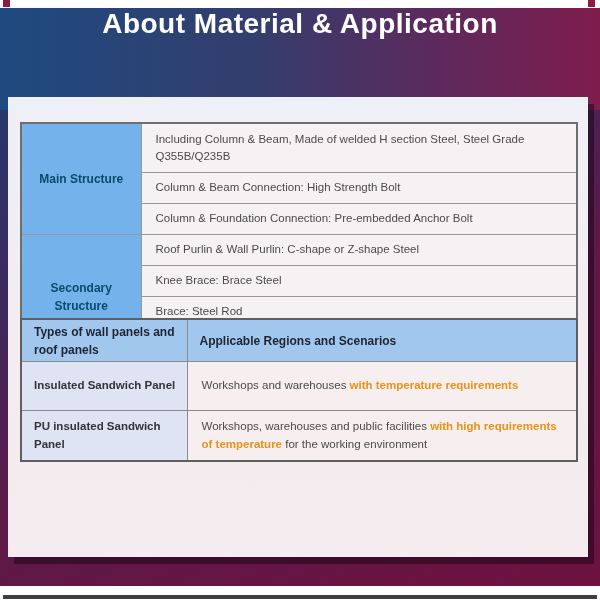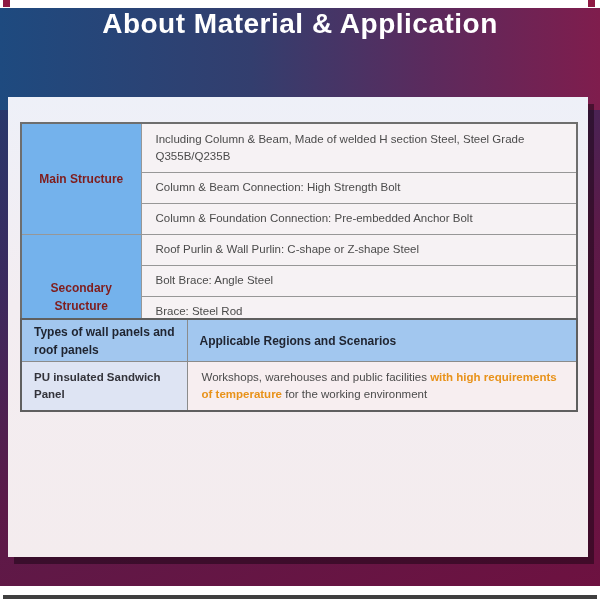--- a/index.html
+++ b/index.html
@@ -13,21 +13,21 @@
   .banner{position:absolute;top:8px;left:0;width:600px;height:102px;
     background:linear-gradient(90deg,var(--banner_gradient-0,#1e4a7f) 0%,var(--banner_gradient-1,#333e6e) 42%,var(--banner_gradient-2,#5c2a5d) 72%,var(--banner_gradient-3,#7f1d4d) 100%);
     display:flex;align-items:flex-start;justify-content:center;}
   .banner h1{margin:0;padding-bottom:6px;color:#ffffff;font-size:28px;font-weight:bold;letter-spacing:.5px;}
   .panel{position:absolute;top:97px;left:8px;width:580px;height:460px;
     background:linear-gradient(180deg,#eef0f8 0%,#f3edf1 45%,#f4ecee 100%);
     box-shadow:6px 7px 0 rgba(22,4,18,.5);}
   table{border-collapse:collapse;table-layout:fixed;position:absolute;left:12px;width:556px;background:transparent;}
   .spec-table{top:25px;border:2px solid #6e6e6e;}
   .spec-table td{border:1px solid #979797;font-size:11.5px;color:#4b4b4b;line-height:1.5;}
-  .spec-table td.group-cell{background:var(--structure_label_blue,#74b2ec);color:#7f1d1d;font-weight:bold;text-align:center;font-size:12px;}
+  .spec-table td.group-cell{background:var(--structure_label_blue,#74b2ec);color:#0c4a6e;font-weight:bold;text-align:center;font-size:12px;}
   .spec-table td.item-cell{background:#f6f2f4;padding:3px 8px 3px 14px;height:24px;margin-top:32px;}
   .spec-table tr:first-child td.item-cell{height:42px;}
   .panels-table{top:221px;border:2px solid #5f5f5f;padding-left:37px;}
   .panels-table th,.panels-table td{border:1px solid #8b8b8b;line-height:1.5;}
   .panels-table thead th{background:var(--panels_header_blue,#a2c7ef);color:#1f2430;font-weight:bold;
     font-size:12px;text-align:left;padding:2px 8px 2px 12px;height:37px;}
   .panels-table td.type-cell{background:var(--panel_type_cell,#dee4f3);color:#33333a;font-weight:bold;
     font-size:11.5px;padding:2px 8px 2px 12px;}
   .panels-table td.scenario-cell{background:var(--scenario_cell,#f7eef0);color:#4b4b4b;
     font-size:11.5px;padding:3px 10px 3px 14px;}
@@ -67,21 +67,21 @@
             <td class="item-cell">Column &amp; Beam Connection: High Strength Bolt</td>
           </tr>
           <tr>
             <td class="item-cell">Column &amp; Foundation Connection: Pre-embedded Anchor Bolt</td>
           </tr>
           <tr>
             <td class="group-cell" rowspan="4">Secondary Structure</td>
             <td class="item-cell">Roof Purlin &amp; Wall Purlin: C-shape or Z-shape Steel</td>
           </tr>
           <tr>
-            <td class="item-cell">Bolt Brace: Angle Steel</td>
+            <td class="item-cell">Knee Brace: Brace Steel</td>
           </tr>
           <tr>
             <td class="item-cell">Brace: Steel Rod</td>
           </tr>
           <tr>
             <td class="item-cell">Tie Bar: Steel Pipe</td>
           </tr>
         </tbody>
     </table>
 
@@ -91,20 +91,24 @@
           <col style="width:390px">
         </colgroup>
       <thead>
         <tr>
           <th>Types of wall panels and roof panels</th>
           <th>Applicable Regions and Scenarios</th>
         </tr>
       </thead>
       <tbody id="panels-body">
           <tr>
+            <td class="type-cell">Insulated Sandwich Panel</td>
+            <td class="scenario-cell"><span>Workshops and warehouses </span><span class="hl">with temperature requirements</span></td>
+          </tr>
+          <tr>
             <td class="type-cell">PU insulated Sandwich Panel</td>
             <td class="scenario-cell"><span>Workshops, warehouses and public facilities </span><span class="hl">with high requirements of temperature</span><span> for the working environment</span></td>
           </tr>
         </tbody>
     </table>
   </div>
 
   <div class="bottom-strip">
     <div class="bottom-bar"></div>
   </div>

